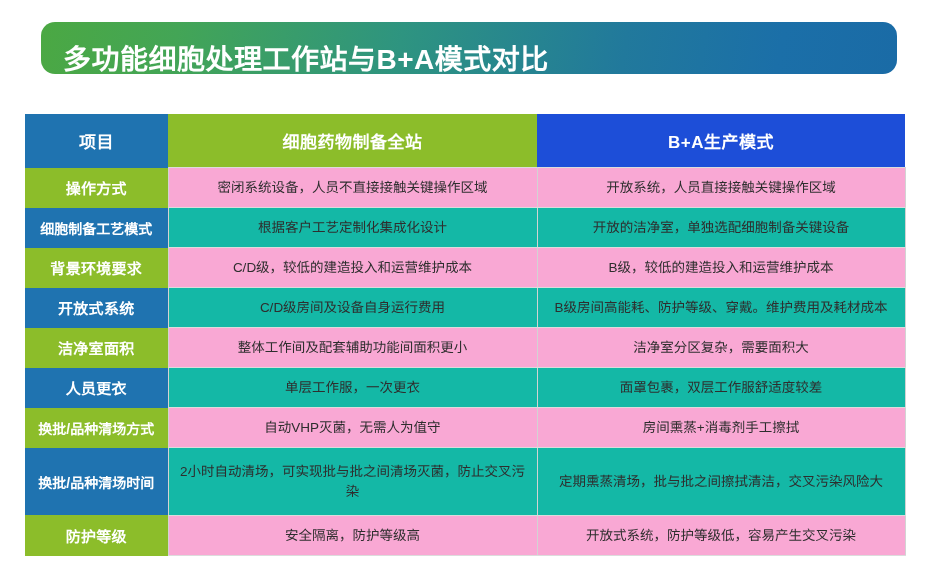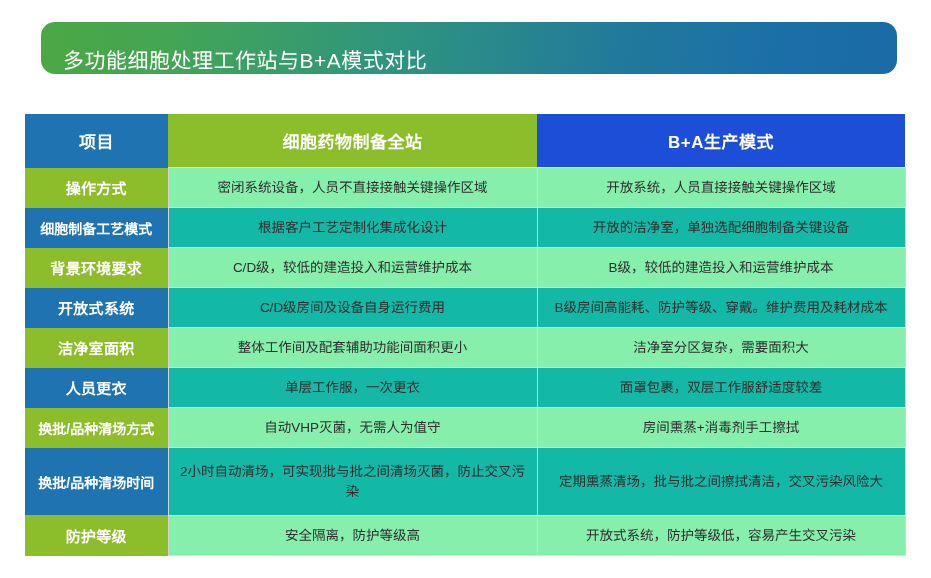--- a/index.html
+++ b/index.html
@@ -32,22 +32,22 @@
     border-radius: 14px 14px 14px 14px;
     background: linear-gradient(100deg, #4ba843 0%, #43a556 16%, #2e9480 42%, #21799c 68%, #1b6fa8 86%, #1a6ba6 100%);
     display: flex;
     align-items: center;
     box-sizing: border-box;
     padding-left: 22px;
     overflow: hidden;
   }
   .banner-title {
     color: #ffffff;
-    font-size: 21px;
-    font-weight: normal;
+    font-size: 28px;
+    font-weight: bold;
     letter-spacing: 0.5px;
     line-height: 1;
     white-space: nowrap;
     margin-top: 24px;
   }
 
   
   .table-wrap {
     position: absolute;
     left: 25px;
@@ -104,21 +104,21 @@
     text-align: center;
     vertical-align: middle;
     padding: 4px 10px;
     line-height: 1.45;
     border-left: 1px solid #d3d3d3;
     border-right: 1px solid #d3d3d3;
     border-top: 1px solid #dcdcdc;
     border-bottom: 1px solid #dcdcdc;
   }
   tr.alt td.cell { background: #14b8a6; }
-  tr.plain td.cell { background: #86efac; margin-left: 8px; }
+  tr.plain td.cell { background: #f9a8d4; margin-left: 8px; }
 </style>
 </head>
 <body>
 
 <div id="page">
 
   <div class="banner">
     <div class="banner-title">多功能细胞处理工作站与B+A模式对比</div>
   </div>
 

